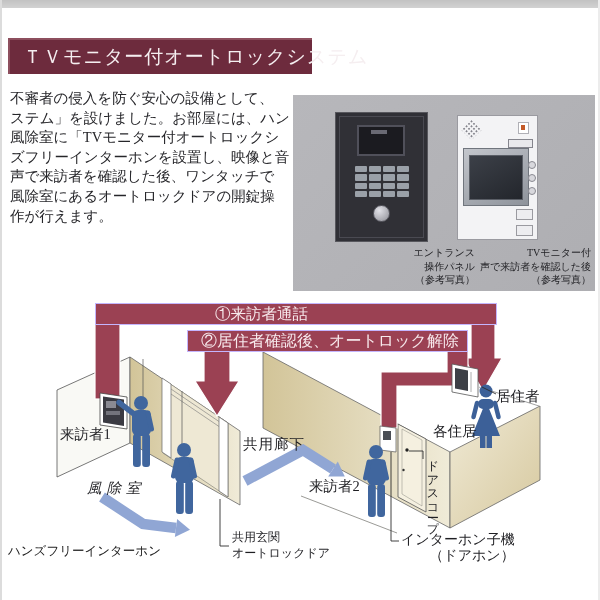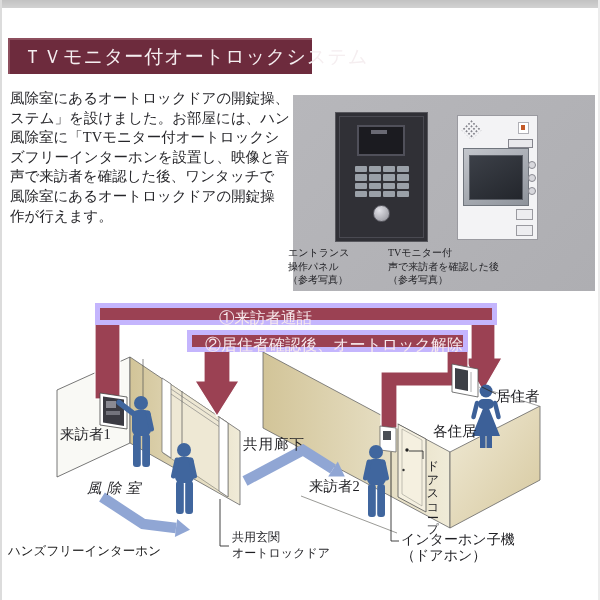--- a/index.html
+++ b/index.html
@@ -63,59 +63,59 @@
   .ic-red-btn i{position:absolute;left:2px;top:2px;width:3.5px;height:4.5px;background:#c45a28;}
   .ic-label{position:absolute;right:4px;top:23px;width:23px;height:7px;border:1px solid #85858d;background:#e9e9ec;}
   .ic-monitor{
     position:absolute;left:5px;top:32px;width:64px;height:56px;
     background:linear-gradient(150deg,#c3c6cc,#8e939b);border:1px solid #70757d;
   }
   .ic-screen{position:absolute;left:5px;top:6px;width:52px;height:43px;background:linear-gradient(150deg,#3c4048,#23262c);border:1px solid #5a5e66;}
   .ic-btn{position:absolute;left:70px;width:6px;height:6px;border-radius:50%;background:#d8d8dd;border:1px solid #8a8a92;}
   .ic-small-key{position:absolute;left:58px;width:15px;height:9px;border:1px solid #9a9aa0;background:#ededf0;}
   .photo-caption{
-    position:absolute;text-align:left;font-size:10px;line-height:13.5px;color:#222226;white-space:nowrap;
+    position:absolute;text-align:right;font-size:10px;line-height:13.5px;color:#222226;white-space:nowrap;
   }
   .cap-left{left:-5px;top:151px;width:187px;}
   .cap-right{left:95px;top:151px;width:203px;}
 
   
   .flow-banner{
-    position:absolute;height:22px;background:#9b4153;border:5px solid #c4b5fd;
+    position:absolute;height:22px;background:#9b4153;border:1px solid #c4b5fd;
     box-sizing:border-box;color:#f7e9ec;white-space:nowrap;z-index:6;
   }
   .banner1{left:95px;top:303px;width:402px;font-size:15.5px;line-height:20px;padding-left:119px;}
   .banner2{left:187px;top:330px;width:281px;font-size:16px;line-height:20px;padding-left:13px;}
 
   
   .dlabel{position:absolute;color:#1f1f23;font-size:14.5px;white-space:nowrap;z-index:7;}
   .lab-visitor1{left:60px;top:425px;}
   .lab-windbreak{left:87px;top:479px;letter-spacing:5px;font-style:italic;}
   .lab-corridor{left:243px;top:435px;letter-spacing:1px;}
   .lab-visitor2{left:309px;top:477px;}
   .lab-door{left:232px;top:529px;font-size:12px;line-height:16px;}
   .lab-resident{left:496px;top:387px;font-family:Liberation Serif, serif;}
   .lab-unit{left:433px;top:422px;}
   .lab-doorscope{left:424px;top:452px;writing-mode:vertical-rl;font-size:12px;letter-spacing:1px;height:80px;}
-  .lab-intercom{left:401px;top:532px;font-size:14px;line-height:16px;}
+  .lab-intercom{left:401px;top:532px;font-size:14px;line-height:16px;text-align:right;}
   .diagram-caption{position:absolute;left:8px;top:543px;font-size:12.5px;color:#222;z-index:7;white-space:nowrap;}
 
   svg.diagram{position:absolute;left:0;top:0;z-index:1;}
 </style>
 </head>
 <body>
 
 <div class="scan-top"></div>
 <div class="scan-left"></div>
 <div class="scan-right"></div>
 
 <div class="title-bar">ＴＶモニター付オートロックシステム</div>
 
 <div class="intro">
-    <div>風除室にあるオートロックドアの開錠操、</div>
+    <div>不審者の侵入を防ぐ安心の設備として、</div>
     <div>ステム」を設けました。お部屋には、ハン</div>
     <div>風除室に「TVモニター付オートロックシ</div>
     <div>ズフリーインターホンを設置し、映像と音</div>
     <div>声で来訪者を確認した後、ワンタッチで</div>
     <div>風除室にあるオートロックドアの開錠操</div>
     <div>作が行えます。</div>
   </div>
 
 <div class="photo-box">
   <div class="panel-photo">

